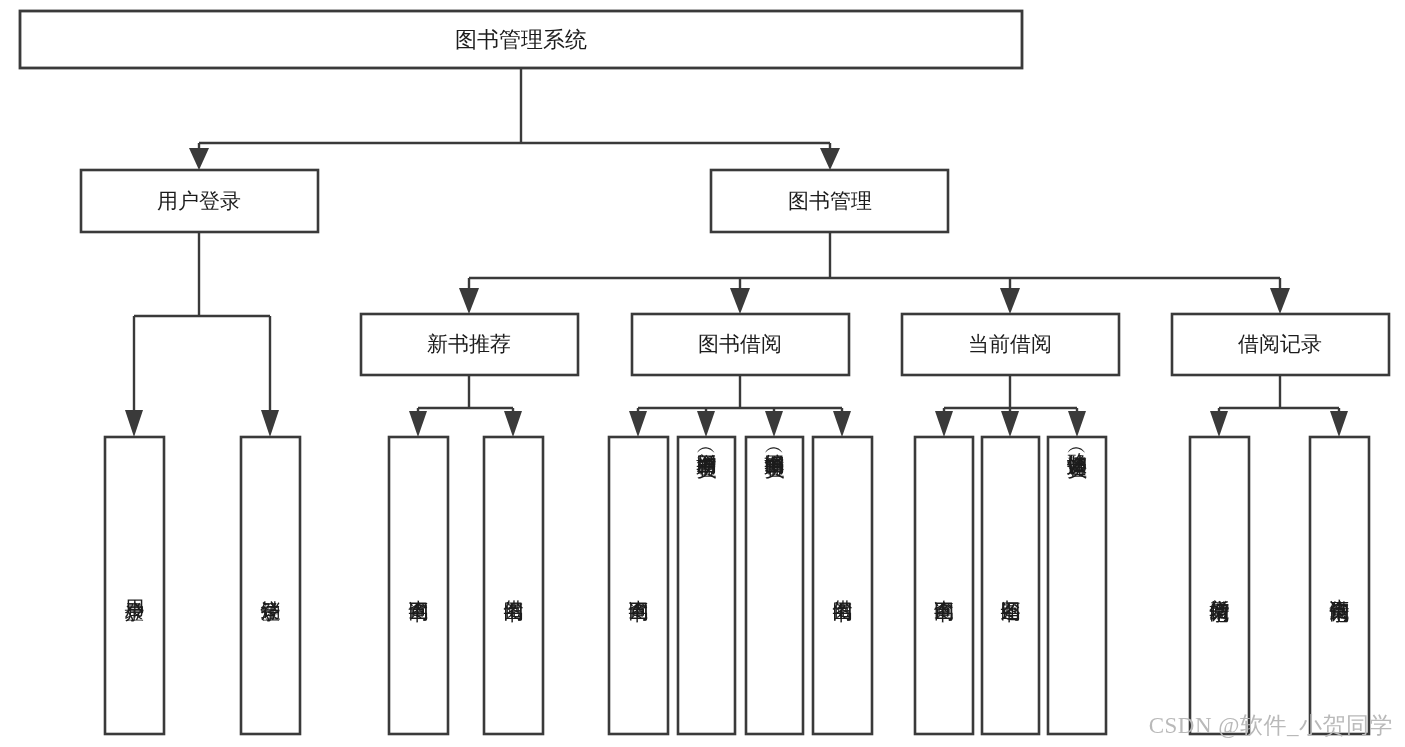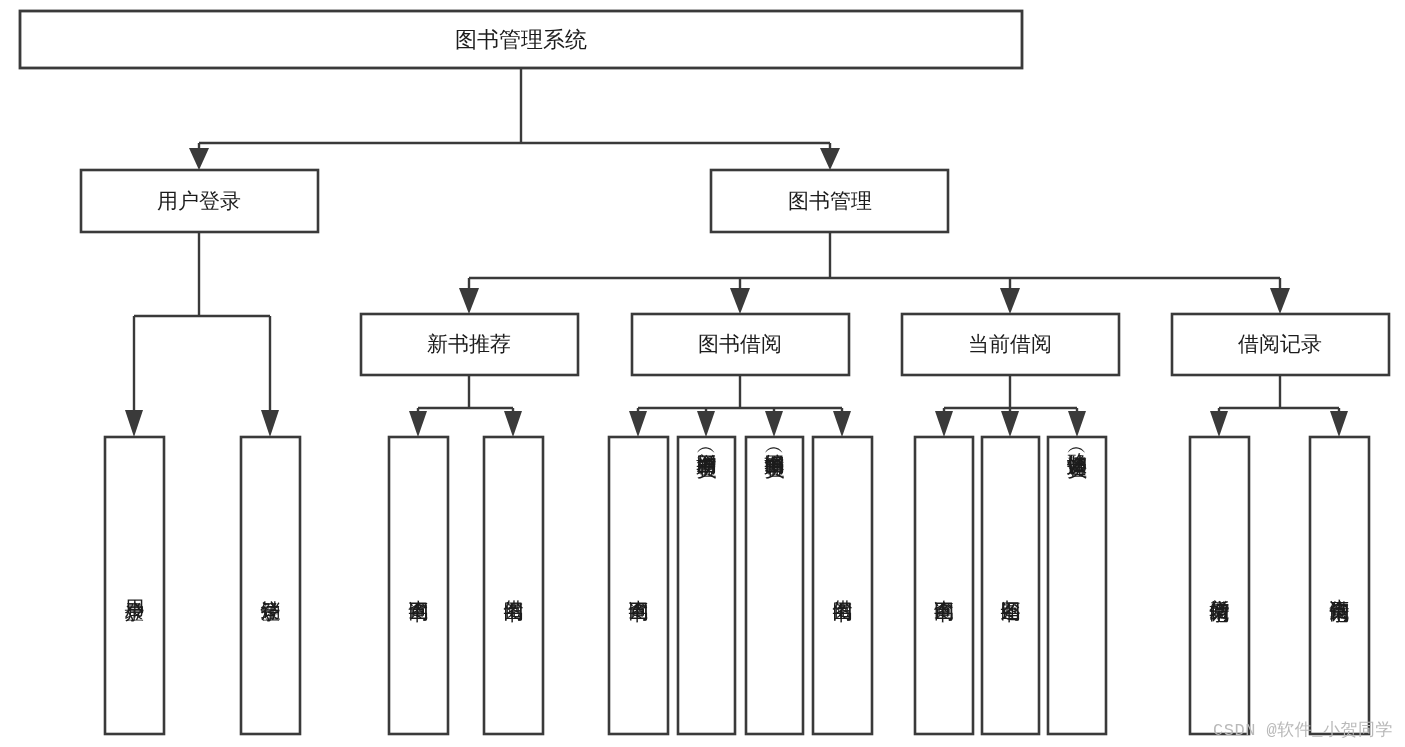--- a/index.html
+++ b/index.html
@@ -69,22 +69,22 @@
     line-height: 1.05;
     color: #1c1c1c;
     letter-spacing: 1px;
     white-space: nowrap;
     text-align: center;
   }
   .watermark {
     position: absolute;
     right: 12px;
     bottom: 6px;
-    font-family: Liberation Mono, monospace;
-    font-size: 17px;
+    font-family: Liberation Serif, serif;
+    font-size: 23px;
     color: #b9b9b9;
     letter-spacing: 0.5px;
     user-select: none;
     white-space: nowrap;
   }
 </style>
 </head>
 <body>
 
 <div id="diagram-root">

